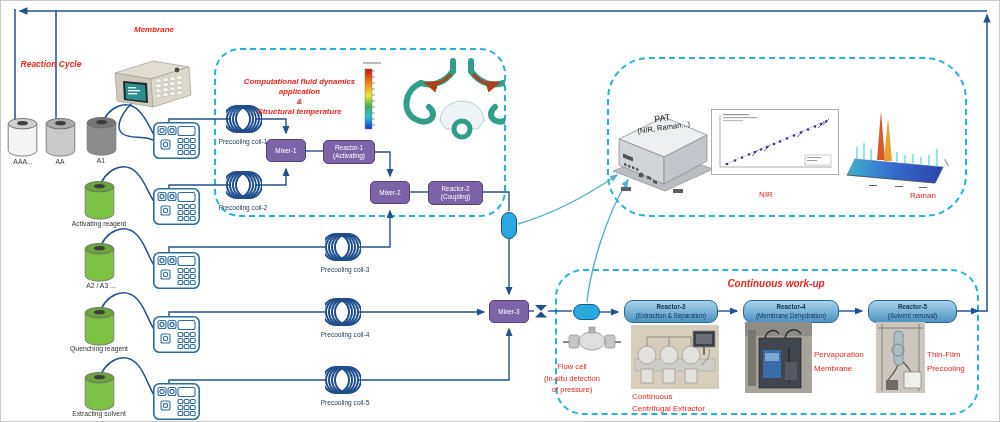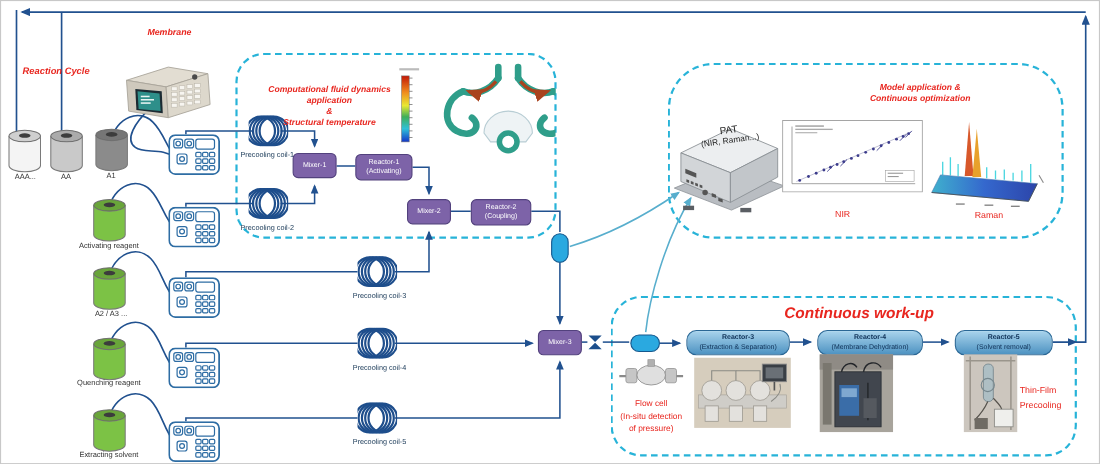--- a/index.html
+++ b/index.html
@@ -298,24 +298,20 @@
         <rect x="40" y="62" width="4" height="3" transform="skewY(20)"></rect>
           <rect x="46" y="64" width="4" height="3" transform="skewY(20)"></rect>
       </g>
     </svg>
   </div>
   <div class="abs layer3" style="left:612px;top:112px;width:100px;transform:rotate(-8deg);text-align:center;color:#222;">
     <div style="font-size:9px;">PAT</div>
     <div style="font-size:7.6px;">(NIR, Raman...)</div>
   </div>
 
-  <div class="abs red-title layer3" style="left:758px;top:74px;width:155px;font-size:7.8px;">
-    <div>Model application &amp;</div>
-    <div>Continuous optimization</div>
-  </div>
 
   <div class="abs layer3" style="left:710px;top:108px;">
     <svg width="128" height="66" viewBox="0 0 128 66">
       <rect x="0.5" y="0.5" width="127" height="65" fill="#fff" stroke="#9a9a9a" stroke-width="0.8"></rect>
       <line x1="9" y1="58" x2="121" y2="58" stroke="#888" stroke-width="0.7"></line>
       <line x1="9" y1="58" x2="9" y2="6" stroke="#888" stroke-width="0.7"></line>
       <rect x="12" y="5" width="26" height="1.2" fill="#999"></rect>
         <rect x="12" y="8" width="34" height="1.2" fill="#aaa"></rect>
         <rect x="12" y="11" width="20" height="1.2" fill="#bbb"></rect>
       <rect x="94" y="46" width="26" height="10" fill="none" stroke="#999" stroke-width="0.5"></rect>
@@ -380,23 +376,23 @@
       <g fill="#666">
           <rect x="30" y="88" width="8" height="1"></rect>
           <rect x="56" y="89" width="8" height="1"></rect>
           <rect x="80" y="90" width="8" height="1"></rect>
         </g>
       <g fill="#888">
           <rect x="106" y="62" width="8" height="1" transform="rotate(60 106 62)"></rect>
         </g>
     </svg>
   </div>
-  <div class="abs red-cap layer3" style="left:868px;top:189px;width:60px;text-align:center;">Raman</div>
-
-  <div class="abs red-title layer3" style="left:648px;top:278px;width:200px;font-size:14px;text-align:right;">Continuous work-up</div>
+  <div class="abs red-cap layer3" style="left:892px;top:189px;width:60px;text-align:center;">Raman</div>
+
+  <div class="abs red-title layer3" style="left:675px;top:278px;width:200px;font-size:10px;">Continuous work-up</div>
 
   <div class="reactor-hdr layer3" style="left:623px;top:299px;width:94px;height:23px;">
     <div>Reactor-3</div>
     <div style="font-weight:normal;">(Extraction &amp; Separation)</div>
   </div>
   <div class="reactor-hdr layer3" style="left:742px;top:299px;width:96px;height:23px;">
     <div>Reactor-4</div>
     <div style="font-weight:normal;">(Membrane Dehydration)</div>
   </div>
   <div class="reactor-hdr layer3" style="left:867px;top:299px;width:89px;height:23px;">
@@ -406,21 +402,21 @@
 
   <div class="abs layer3" style="left:560px;top:324px;">
     <svg width="62" height="32" viewBox="0 0 62 32">
       <line x1="2" y1="17" x2="60" y2="17" stroke="#8a8a8a" stroke-width="2"></line>
       <rect x="8" y="10" width="10" height="13" rx="2" fill="#c6c6c6" stroke="#909090" stroke-width="0.7"></rect>
       <rect x="44" y="10" width="10" height="13" rx="2" fill="#c6c6c6" stroke="#909090" stroke-width="0.7"></rect>
       <ellipse cx="31" cy="16" rx="13" ry="9" fill="#dfdfdf" stroke="#909090" stroke-width="0.8"></ellipse>
       <rect x="28" y="2" width="6" height="6" fill="#b0b0b0" stroke="#909090" stroke-width="0.6"></rect>
     </svg>
   </div>
-  <div class="abs red-cap layer3" style="left:548px;top:360px;width:86px;text-align:center;font-size:7.6px;line-height:11.5px;">
+  <div class="abs red-cap layer3" style="left:528px;top:360px;width:86px;text-align:center;font-size:7.6px;line-height:11.5px;">
     <div>Flow cell</div>
     <div>(In-situ detection</div>
     <div>of pressure)</div>
   </div>
 
   <div class="abs layer3" style="left:630px;top:324px;">
     <svg width="88" height="64" viewBox="0 0 88 64">
       <rect width="88" height="64" fill="#d6cdbd"></rect>
       <rect x="4" y="34" width="80" height="12" fill="#cfcdc8" stroke="#a8a49c" stroke-width="0.6"></rect>
       <g fill="#e3e1dd" stroke="#9a968e" stroke-width="0.7">
@@ -433,38 +429,46 @@
       </g>
       <g stroke="#8a8a84" stroke-width="1" fill="none">
         <path d="M16,21 V12 H38 V21"></path>
           <path d="M38,12 H60 V21"></path>
           <path d="M70,40 C76,36 80,30 78,24"></path>
       </g>
       <rect x="62" y="6" width="22" height="16" fill="#3a3f45" stroke="#888" stroke-width="0.8"></rect>
       <rect x="65" y="9" width="16" height="10" fill="#6a7076"></rect>
       <line x1="73" y1="22" x2="73" y2="30" stroke="#555" stroke-width="1.5"></line>
     </svg>
+  </div>
+  <div class="abs red-cap layer3" style="left:631px;top:390px;width:120px;text-align:left;">
+    <div>Continuous</div>
+    <div>Centrifugal Extractor</div>
   </div>
 
   <div class="abs layer3" style="left:744px;top:321px;">
     <svg width="67" height="71" viewBox="0 0 67 71">
       <rect width="67" height="71" fill="#a8a49c"></rect>
       <rect x="0" y="0" width="67" height="14" fill="#8f8b85"></rect>
       <rect x="3" y="8" width="8" height="56" fill="#7a776f"></rect>
       <rect x="14" y="16" width="42" height="50" fill="#41464e" stroke="#2c3036" stroke-width="0.8"></rect>
       <rect x="18" y="28" width="18" height="28" fill="#3a6da8"></rect>
       <rect x="20" y="31" width="14" height="8" fill="#7fa8d0"></rect>
       <g stroke="#23262a" stroke-width="1.3" fill="none">
         <path d="M20,16 C22,8 30,6 34,12"></path>
           <path d="M40,16 C42,6 52,6 56,12"></path>
           <path d="M44,26 V60"></path>
       </g>
       <rect x="40" y="40" width="12" height="18" fill="#55595f"></rect>
     </svg>
   </div>
+  <div class="abs red-cap layer3" style="left:813px;top:347px;width:70px;text-align:left;line-height:14px;">
+    <div>Pervaporation</div>
+    <div>Membrane</div>
+  </div>
 
   <div class="abs layer3" style="left:875px;top:321px;">
     <svg width="49" height="71" viewBox="0 0 49 71">
       <rect width="49" height="71" fill="#ccc6be"></rect>
       <g stroke="#9a958c" stroke-width="1.4">
           <line x1="6" y1="2" x2="6" y2="69"></line>
           <line x1="43" y1="2" x2="43" y2="69"></line>
           <line x1="2" y1="6" x2="47" y2="6"></line>
         </g>
       <rect x="18" y="9" width="9" height="34" rx="4" fill="#aebfc4" stroke="#77888e" stroke-width="0.8"></rect>

